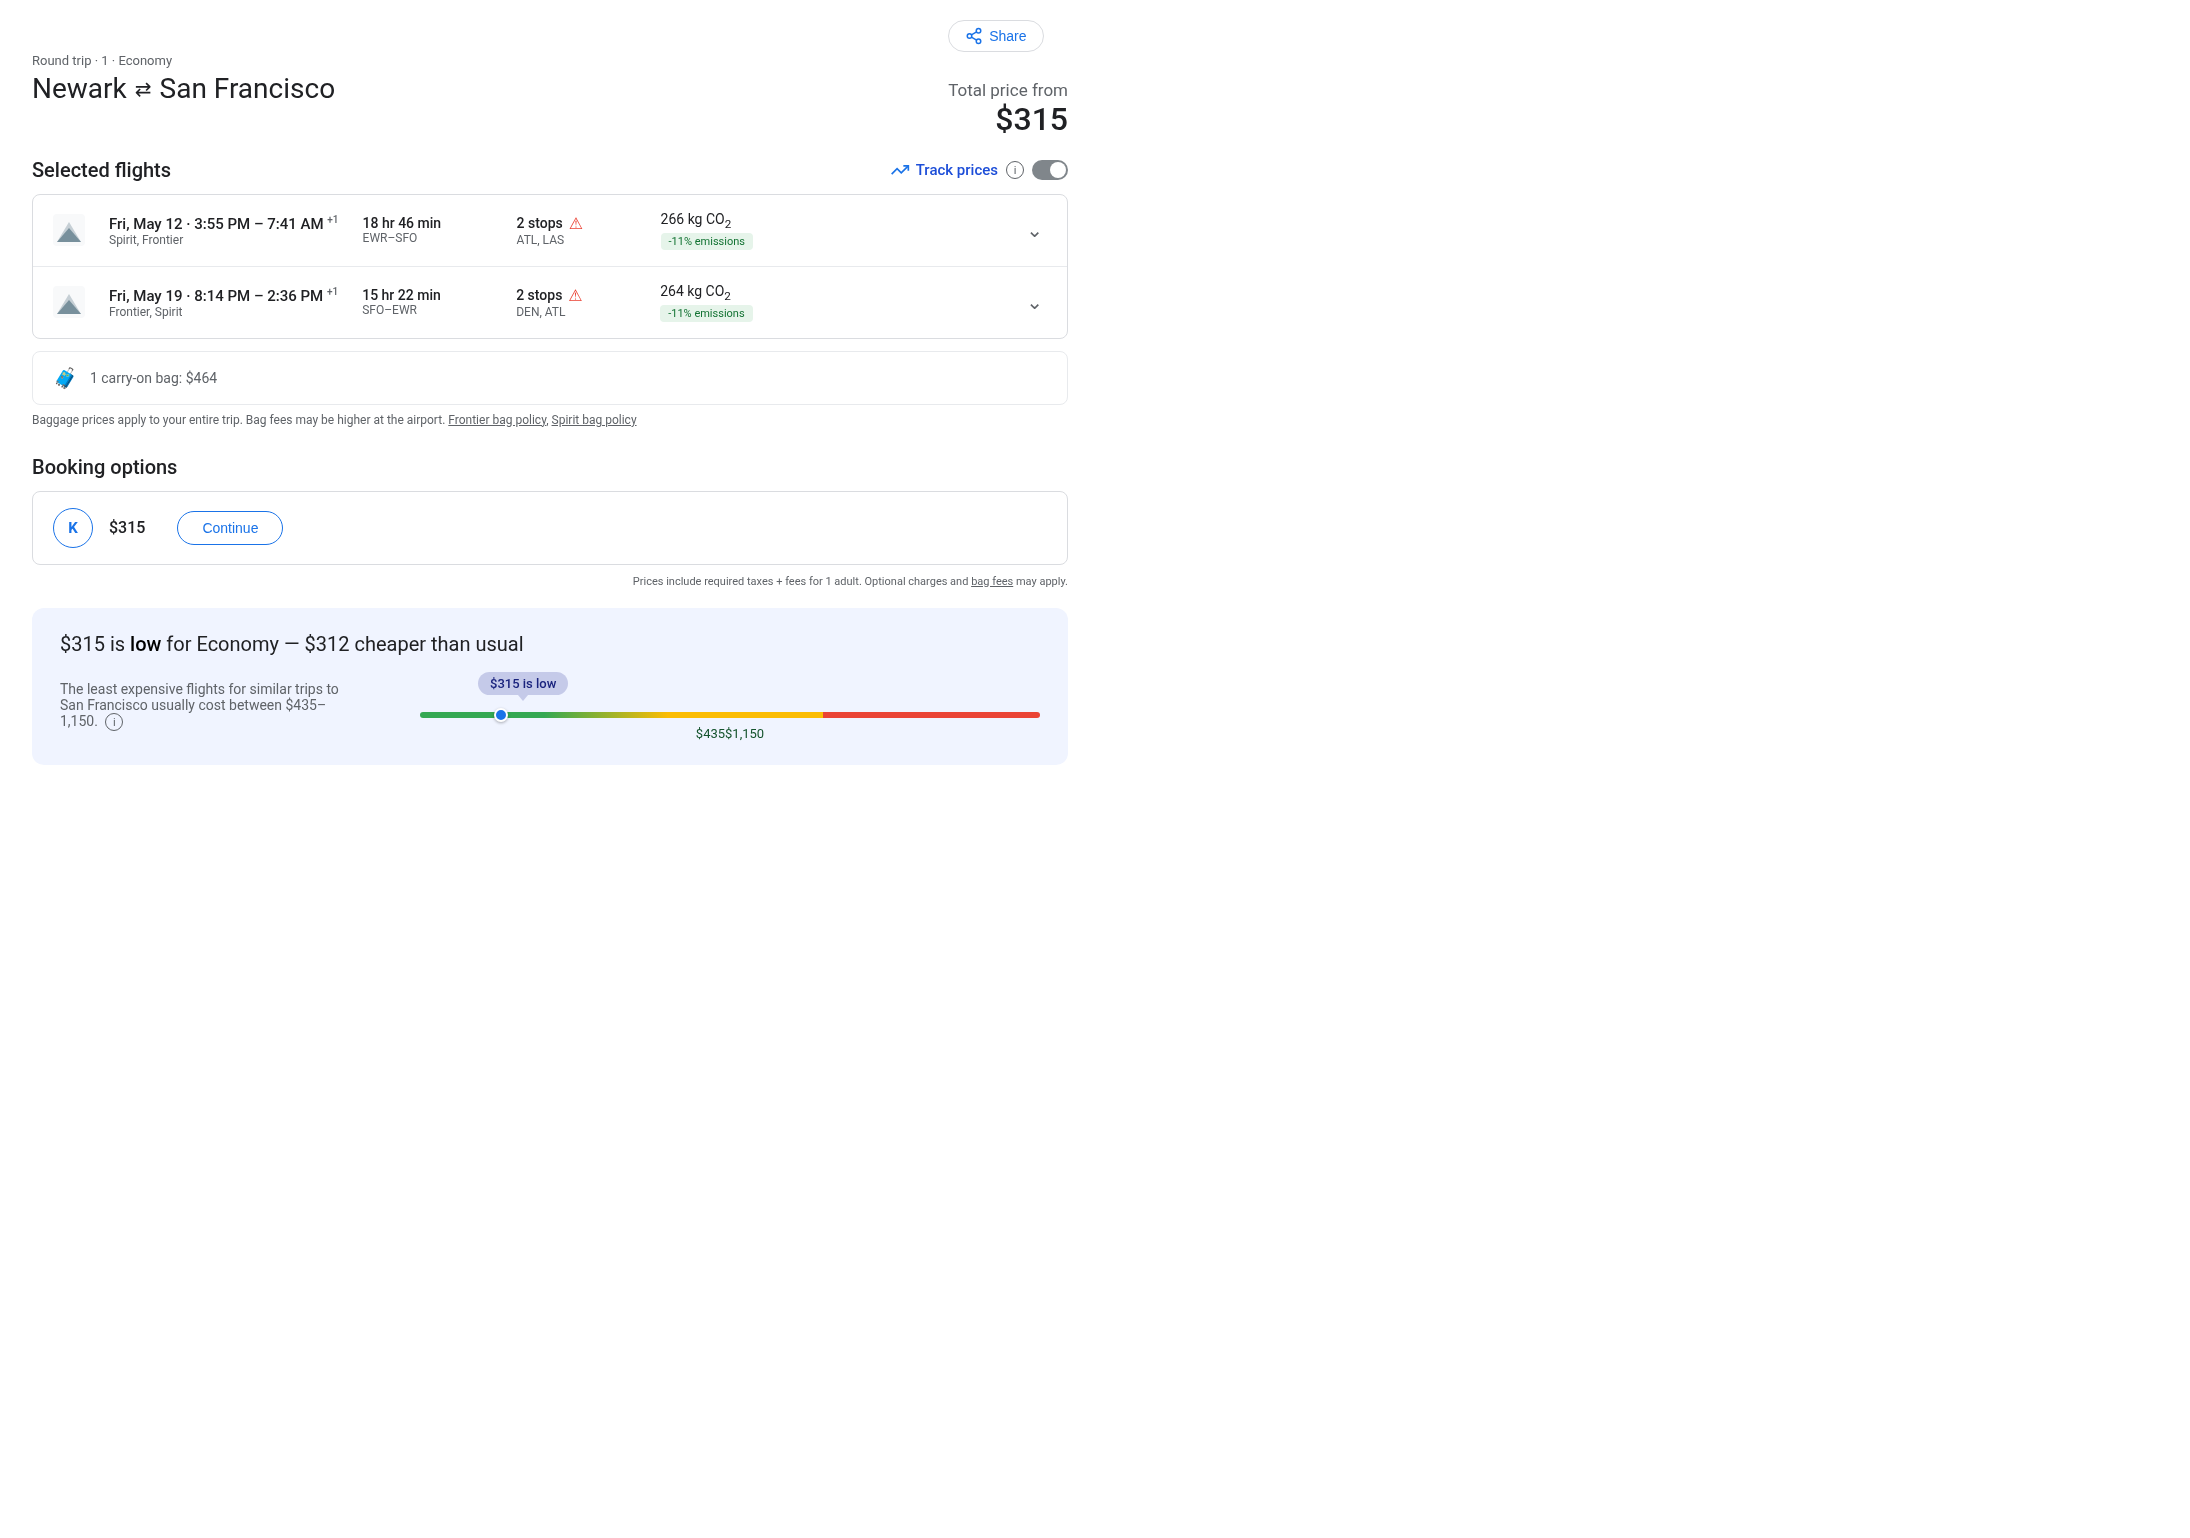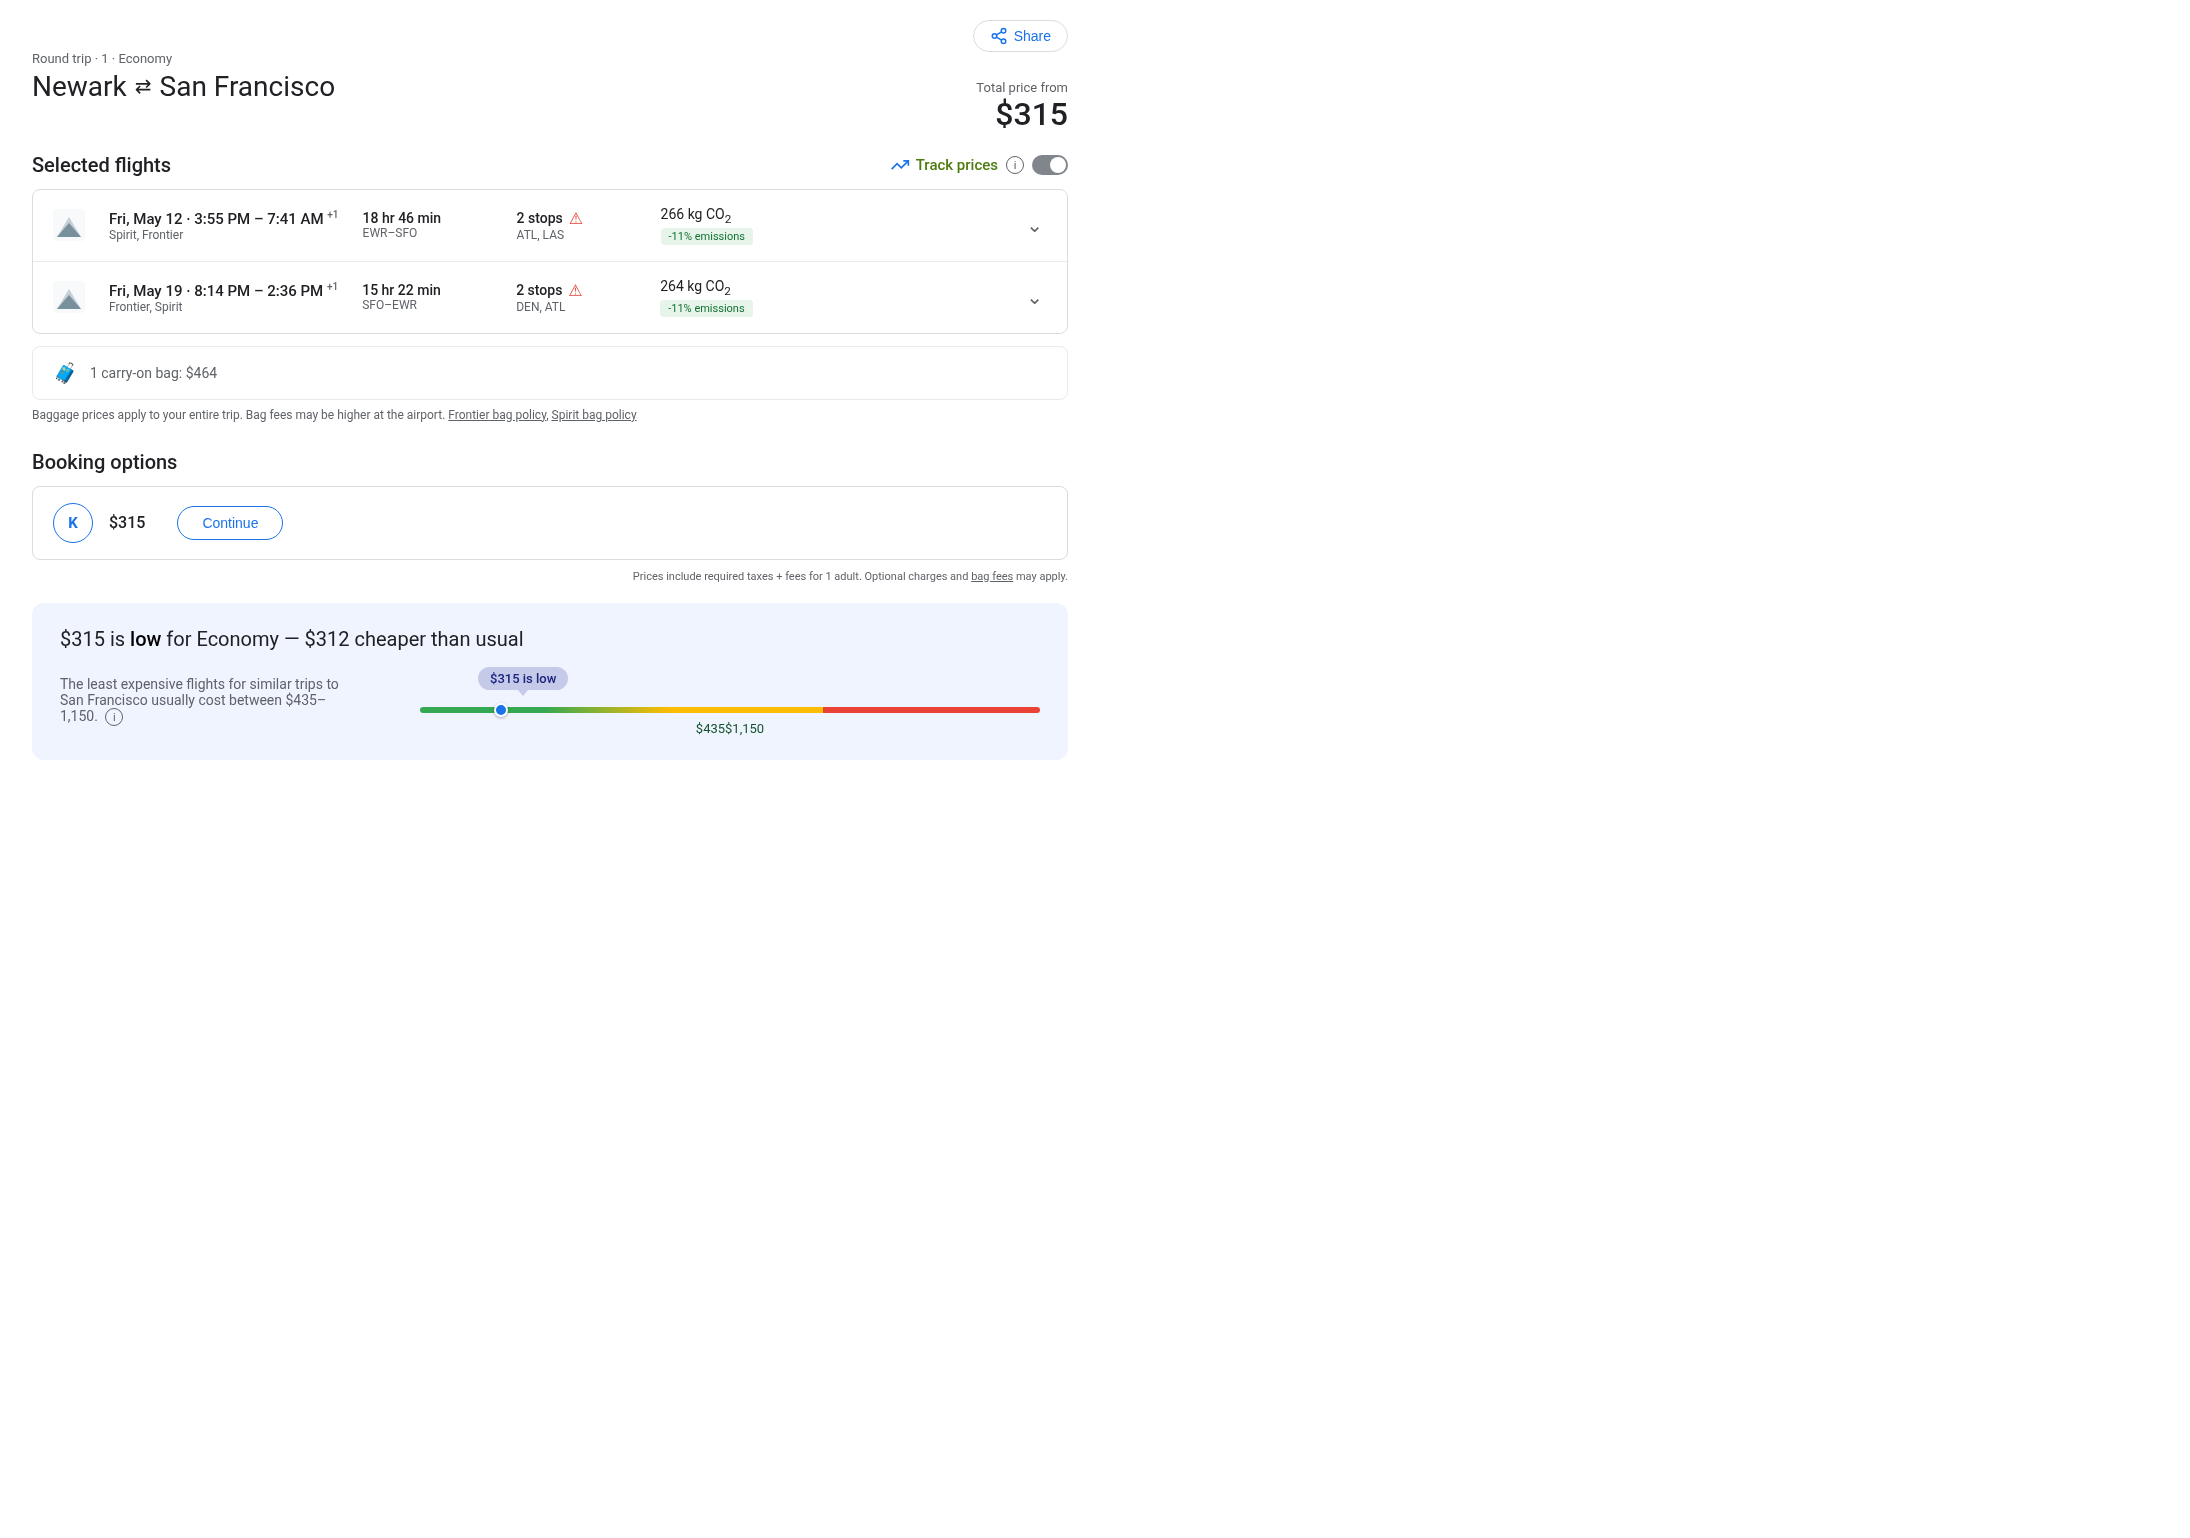--- a/index.html
+++ b/index.html
@@ -29,21 +29,21 @@
       font-weight: 400;
       color: #202124;
       display: flex;
       align-items: center;
       gap: 8px;
     }
     .price-block {
       text-align: right;
     }
     .price-label {
-      font-size: 13px;
+      font-size: 17px;
       color: #5f6368;
       margin-top: 28px;
     }
     .total-price {
       font-size: 32px;
       font-weight: 500;
       color: #202124;
     }
     .share-btn {
       display: flex;
@@ -71,21 +71,21 @@
       font-size: 20px;
       font-weight: 500;
       color: #202124;
     }
     .track-prices-row {
       display: flex;
       align-items: center;
       gap: 8px;
     }
     .track-prices-label {
-      color: #4d7c0f;
+      color: #1d4ed8;
       font-size: 15px;
       font-weight: 500;
       display: flex;
       align-items: center;
       gap: 6px;
     }
     .info-icon {
       width: 18px;
       height: 18px;
       border: 1px solid #5f6368;

